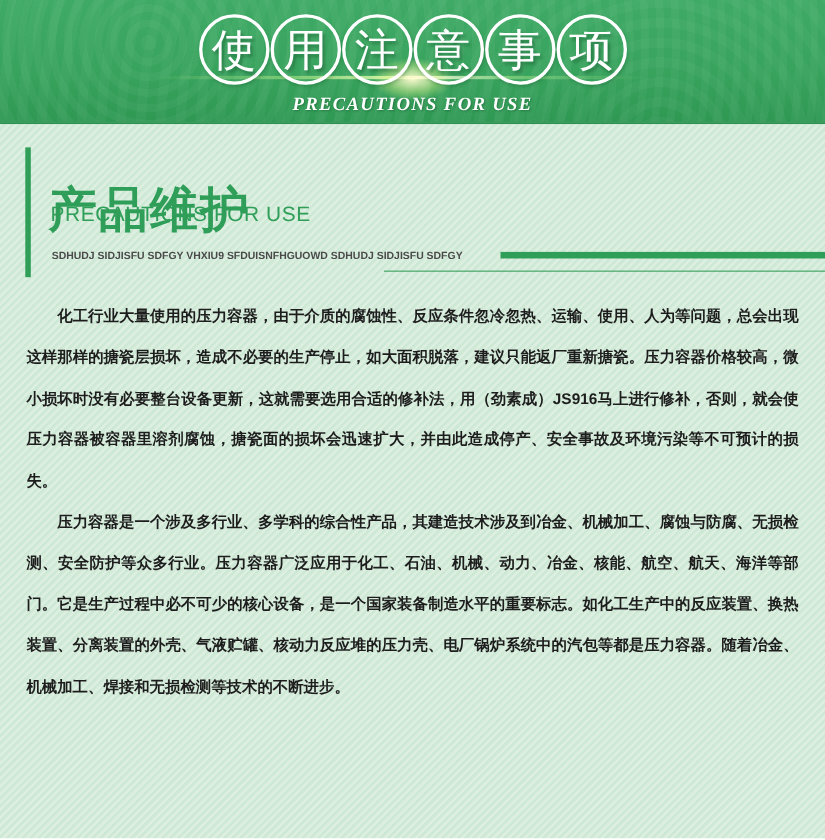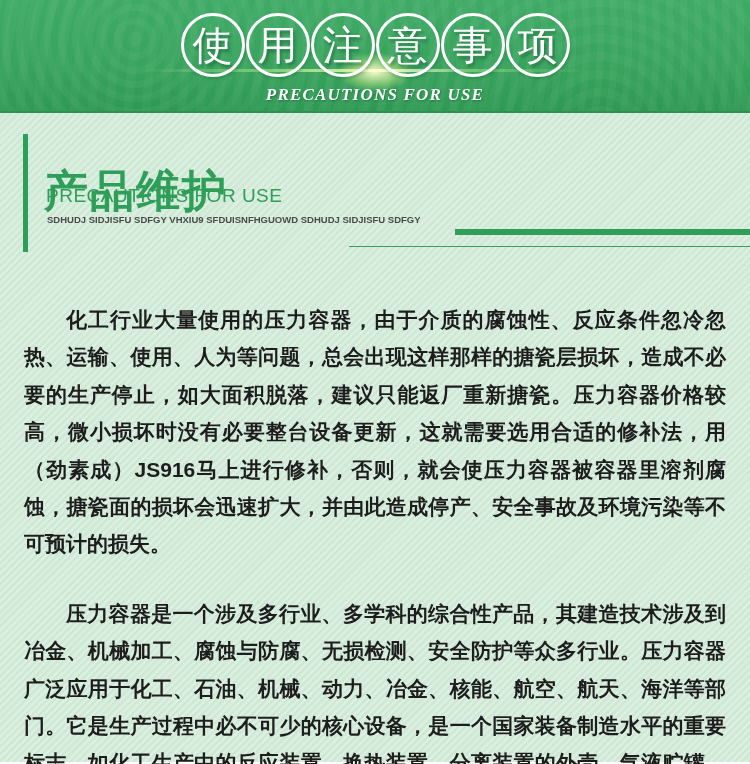--- a/index.html
+++ b/index.html
@@ -57,32 +57,32 @@
   .vbar  { position:absolute; left:23px; top:21px; width:5px; height:118px; background:#2F9E58; }
   .title {
     position:absolute; left:44px; top:15px;
     font-size:44px; font-weight:700; line-height:1; letter-spacing:2px; color:#2F9E58;margin-top:41px;
   }
   .sub {
     position:absolute; left:46px; top:72px;
     font-size:19px; font-weight:500; letter-spacing:0.5px; color:#2F9E58;
   }
   .meta {
-    position:absolute; left:47px; top:99px;
+    position:absolute; left:47px; top:112px;
     font-size:9.5px; font-weight:bold; line-height:15.5px;
     color:#4A4A4A; white-space:nowrap;
   }
   .hbar-thick { position:absolute; left:455px; right:0; top:116px; height:6px; background:#2F9E58; }
   .hbar-thin  { position:absolute; left:349px; right:0; top:133px; height:1px; background:#3A9E5F; }
 
   
   .article { padding:13px 24px 0 24px; }
   .article p {
-    font-size:21px; line-height:37.4px; font-weight:bold;
-    color:#1D1D1D; text-align:justify; text-indent:2em;margin-top:32px;
+    font-size:14px; line-height:37.4px; font-weight:bold;
+    color:#1D1D1D; text-align:justify; text-indent:2em;
   }
 </style>
 </head>
 <body>
 
 <div class="page">
 
   <header class="banner">
     <div class="flare flare-streak"></div>
     <div class="flare flare-glow"></div>

